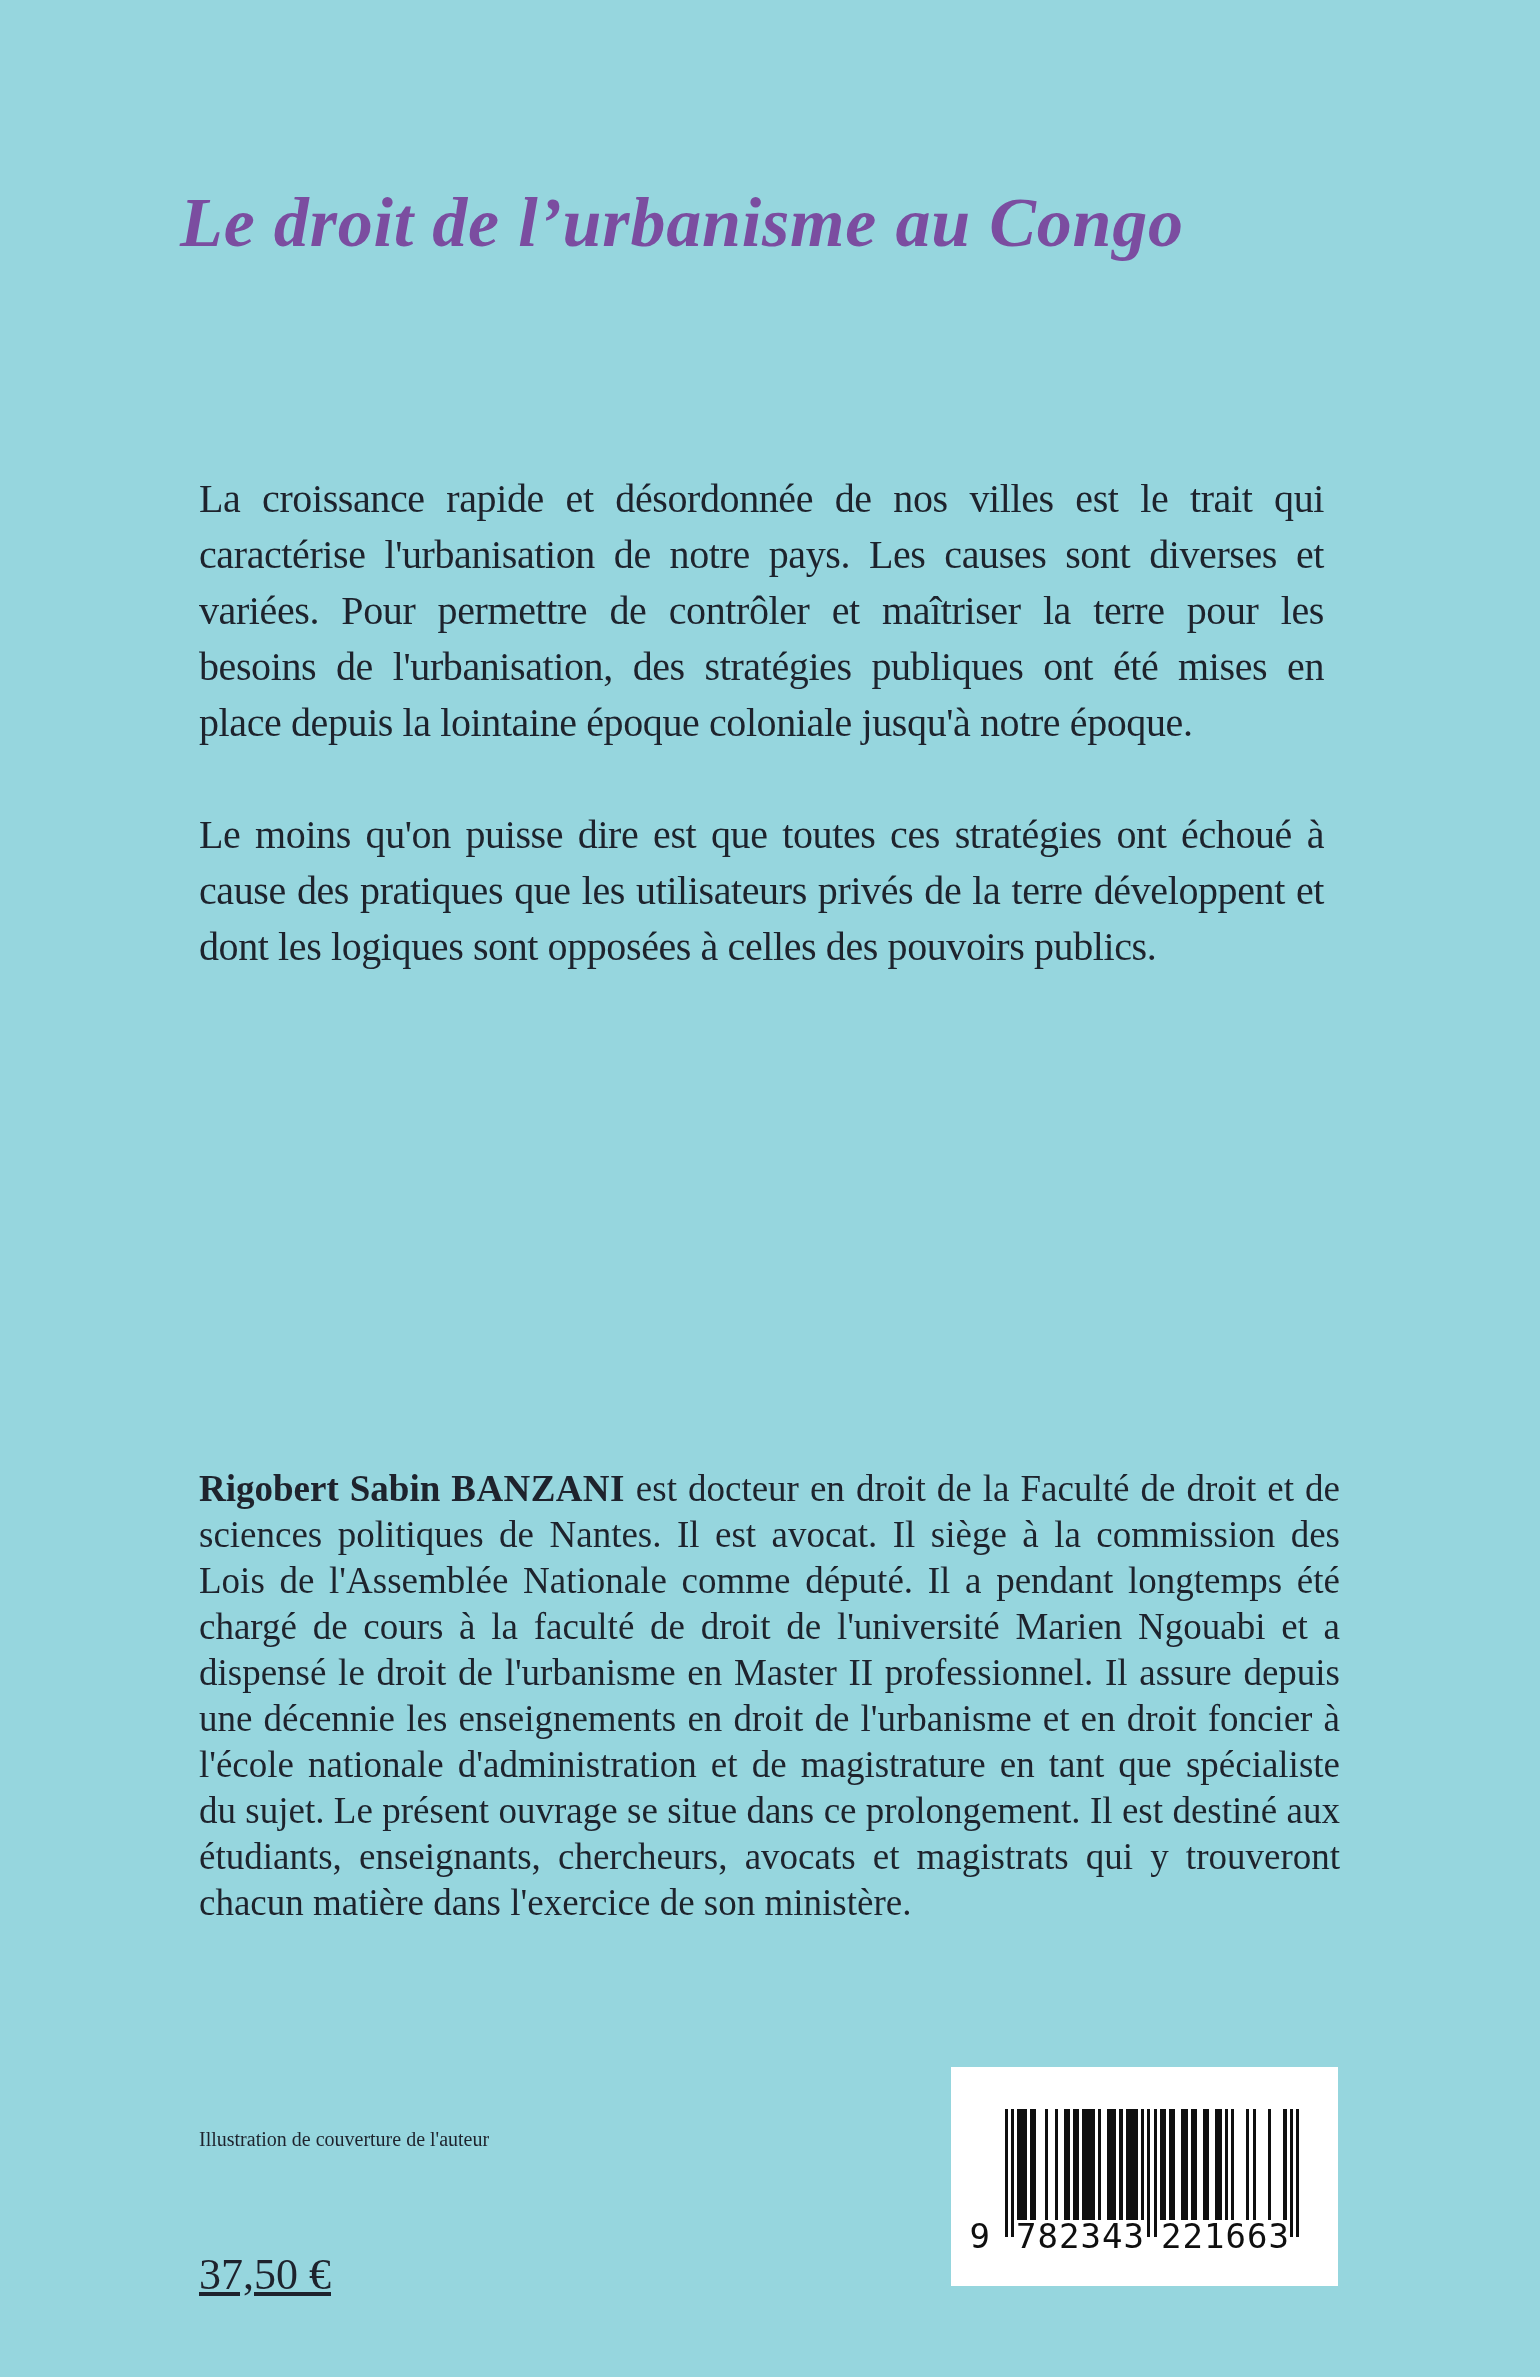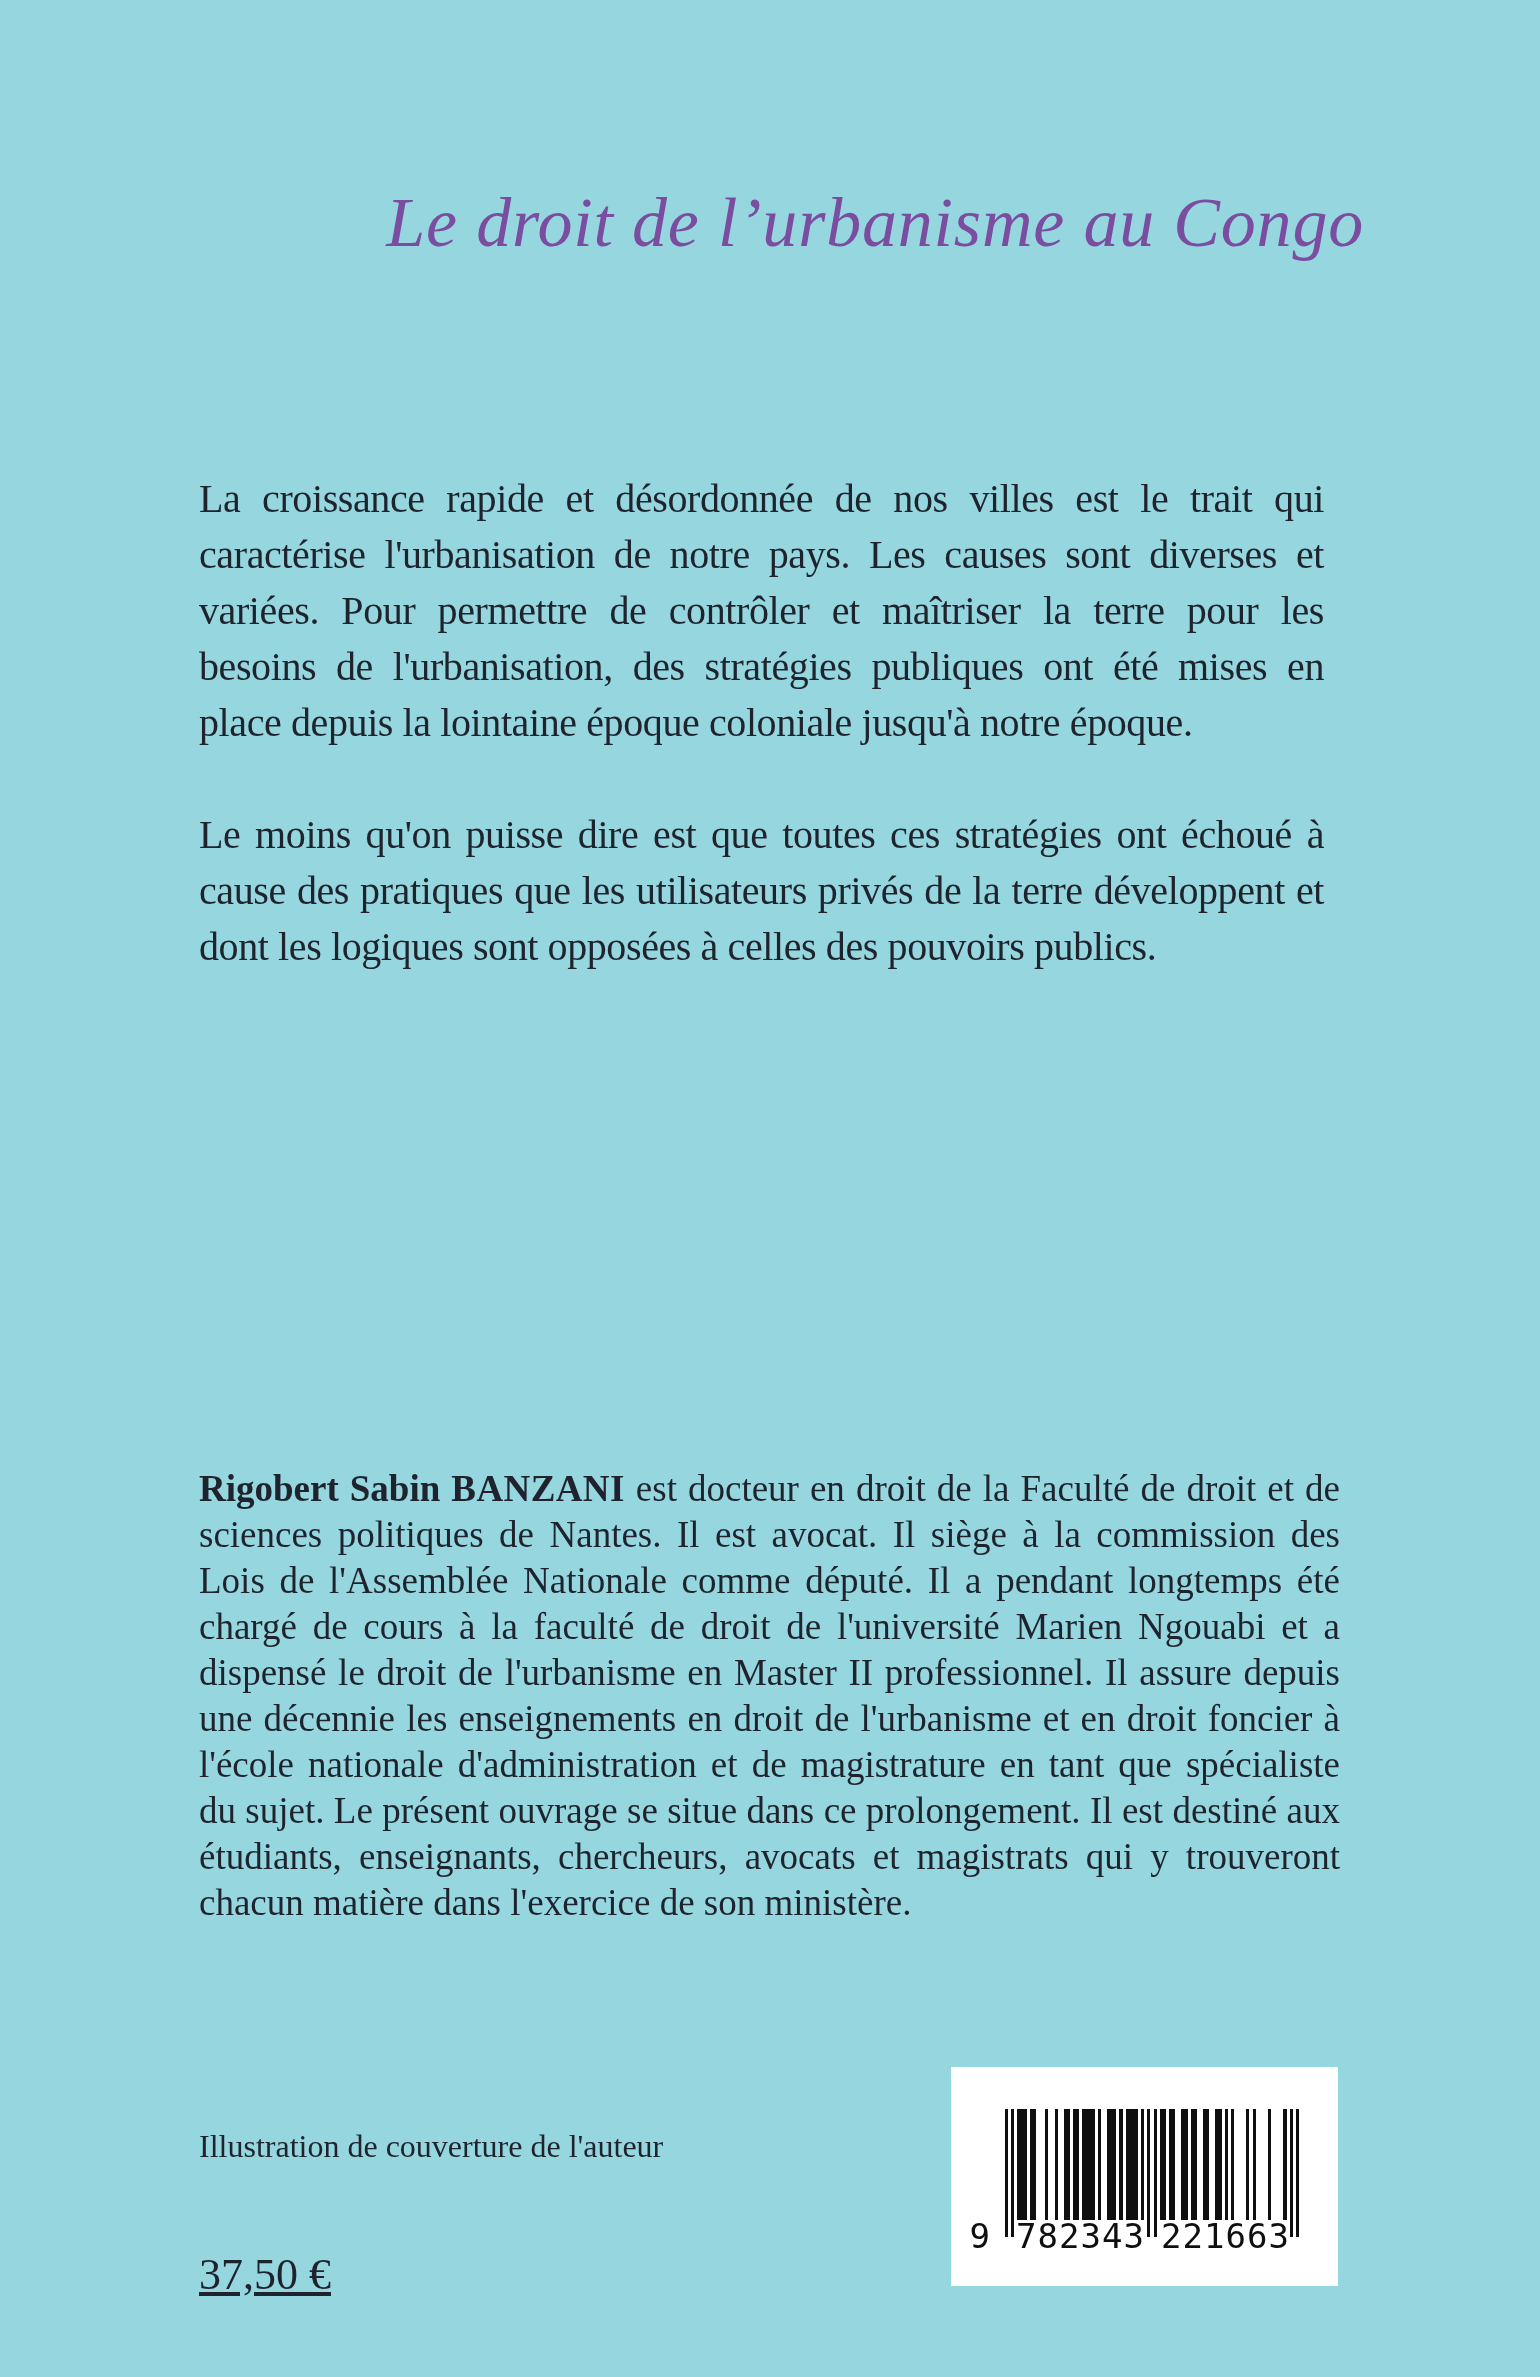--- a/index.html
+++ b/index.html
@@ -7,23 +7,23 @@
     position:relative;
     width:1541px;height:2377px;
     background:#96d6de;
     font-family:"Liberation Serif", serif;
     color:#1e232d;
     overflow:hidden;
   }
   .title{
     position:absolute;
     top:183px;left:0;width:1364px;
-    text-align:right;
+    text-align:center;
     font-size:70px;
-    font-weight:normal;
+    font-weight:bold;
     font-style:italic;
     color:#7b4da0;
     letter-spacing:0.8px;
     margin:0;
   }
   .synopsis{
     position:absolute;
     left:199px;top:471px;width:1141px;
   }
   .synopsis p{
@@ -40,21 +40,21 @@
     line-height:46px;
     text-align:justify;
     margin-top:19px;
   }
   .bio p{margin:0;}
   .bio .author-name{font-weight:bold;}
   .bio .author-surname{font-weight:bold;letter-spacing:0.4px;}
   .credit{
     position:absolute;
     left:199px;top:2128px;
-    font-size:32px;margin:0;
+    font-size:20px;margin:0;
   }
   .isbn{
     position:absolute;
     left:199px;top:2199px;
     font-size:37px;margin:0;
   }
   .price{
     position:absolute;
     left:199px;top:2249px;
     font-size:44px;margin:0;text-decoration:underline;

